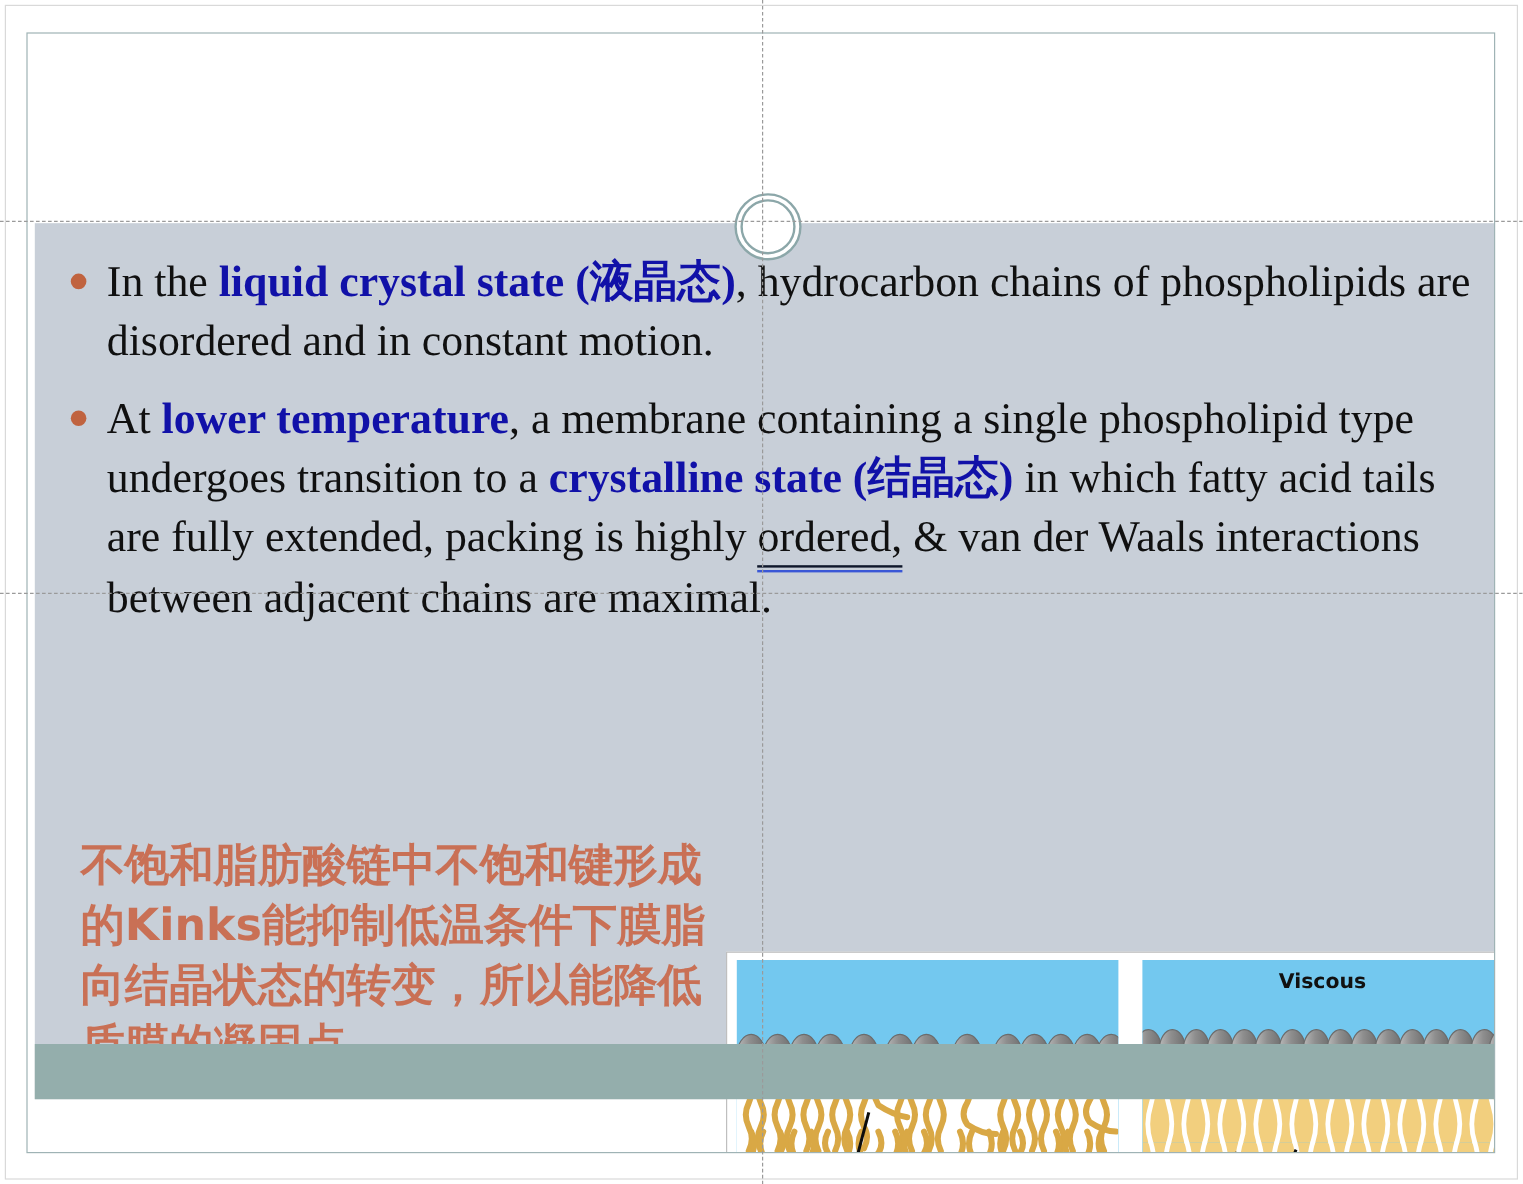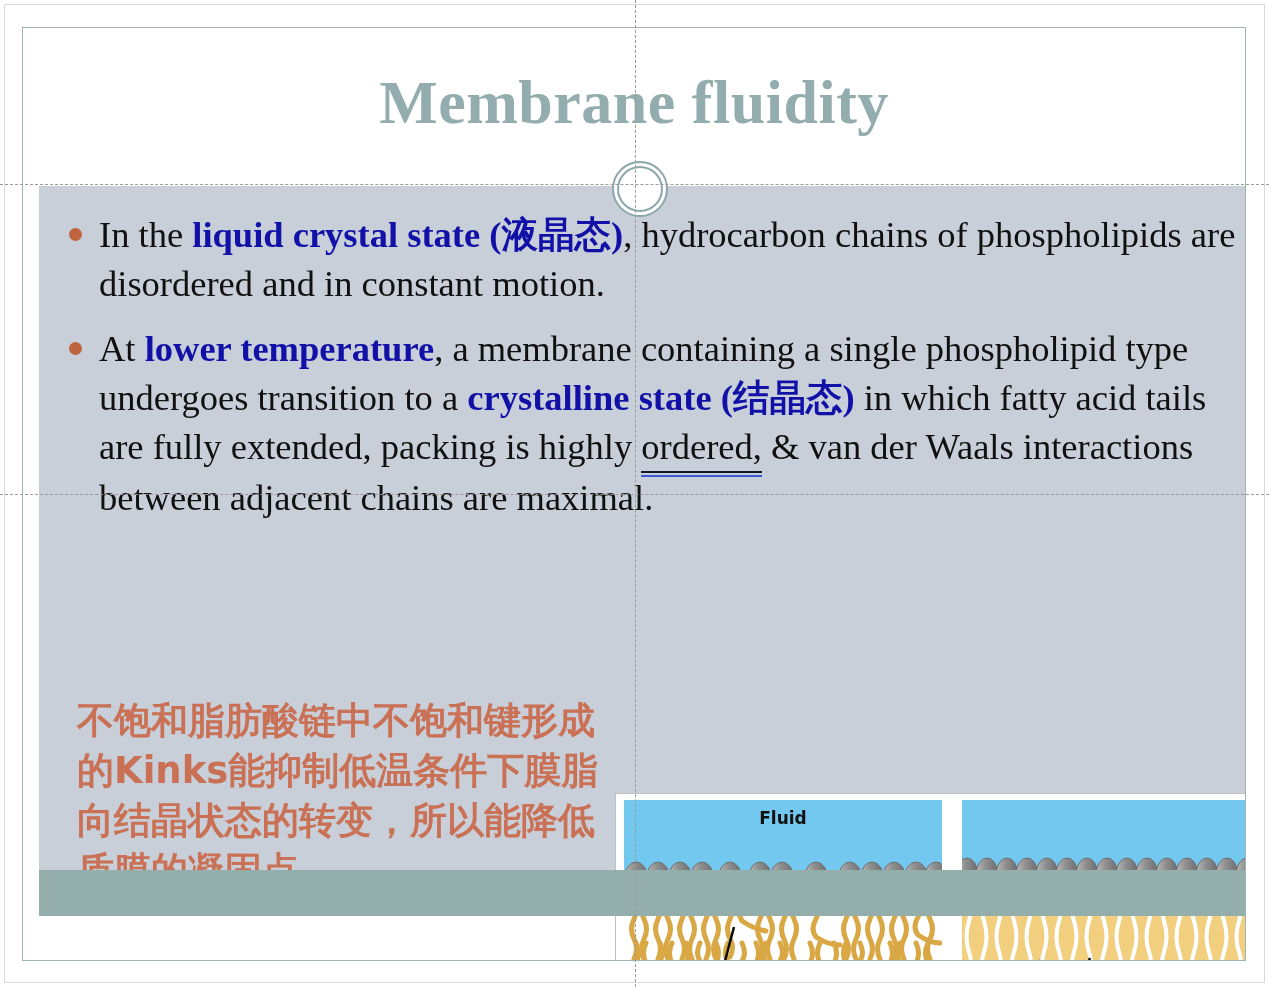--- a/index.html
+++ b/index.html
@@ -76,21 +76,21 @@
   #ring-deco .ring-inner {
     position: absolute; left: 5px; top: 5px;
     width: 46px; height: 46px;
     border: 2px solid #8ca7a9;
     border-radius: 50%;
   }
 
   
   #body-band {
     position: absolute;
-    left: 16px; top: 158px;
+    left: 6px; top: 158px;
     width: 100%;
     height: 730px;
     background: #c8cfd8;
   }
   
   #footer-band {
     position: absolute;
     left: 0; bottom: 0;
     width: 100%;
     height: 46px;
@@ -206,23 +206,20 @@
 </style>
 </head>
 <body>
 
 <div id="app">
 
   <div id="page-border"></div>
 
   <div id="slide">
 
-    <div id="title-band">
-      <div id="slide-title">Membrane fluidity</div>
-    </div>
 
     <div id="body-band">
 
       <div id="bullets">
 
         <div class="bullet-row">
           <span class="bullet-dot"></span>
           <div class="bullet-text"><span>In the </span><span class="hl">liquid crystal state (液晶态)</span><span>, hydrocarbon chains of phospholipids are disordered and in constant motion.</span></div>
         </div>
 
@@ -231,21 +228,20 @@
           <div class="bullet-text"><span>At </span><span class="hl">lower temperature</span><span>, a membrane containing a single phospholipid type undergoes transition to a </span><span class="hl">crystalline state (结晶态)</span><span> in which fatty acid tails are fully extended, packing is highly </span><span class="dblunder">ordered,</span><span> &amp; van der Waals interactions between adjacent chains are maximal.</span></div>
         </div>
 
       </div>
 
       <div id="cn-note">不饱和脂肪酸链中不饱和键形成的Kinks能抑制低温条件下膜脂向结晶状态的转变，所以能降低质膜的凝固点。</div>
 
       <div id="figure">
 
         <div class="panel fluid">
-          <div class="panel-title">Fluid</div>
           <svg width="318" height="293" viewBox="0 0 318 293">
             <defs>
               <linearGradient id="headGradF" x1="0" y1="0" x2="1" y2="0">
                 <stop offset="0%" stop-color="#b9b9b9"></stop>
                 <stop offset="45%" stop-color="#8e8e8e"></stop>
                 <stop offset="100%" stop-color="#6f6f6f"></stop>
               </linearGradient>
             </defs>
 
             <rect x="0" y="93" width="318" height="122" fill="#ffffff"></rect>
@@ -337,20 +333,21 @@
 
             <g stroke="#0c0c0c" stroke-width="2.5" fill="none">
               <path d="M78 248 L110 127"></path>
               <path d="M80 250 L124 166"></path>
             </g>
           </svg>
 
         </div>
 
         <div class="panel viscous">
+          <div class="panel-title">Viscous</div>
           <svg width="300" height="293" viewBox="0 0 300 293">
             <defs>
               <linearGradient id="headGradV" x1="0" y1="0" x2="1" y2="0">
                 <stop offset="0%" stop-color="#b9b9b9"></stop>
                 <stop offset="45%" stop-color="#8e8e8e"></stop>
                 <stop offset="100%" stop-color="#6f6f6f"></stop>
               </linearGradient>
             </defs>
 
             <rect x="0" y="90" width="300" height="62" fill="#f2cf7e"></rect>

